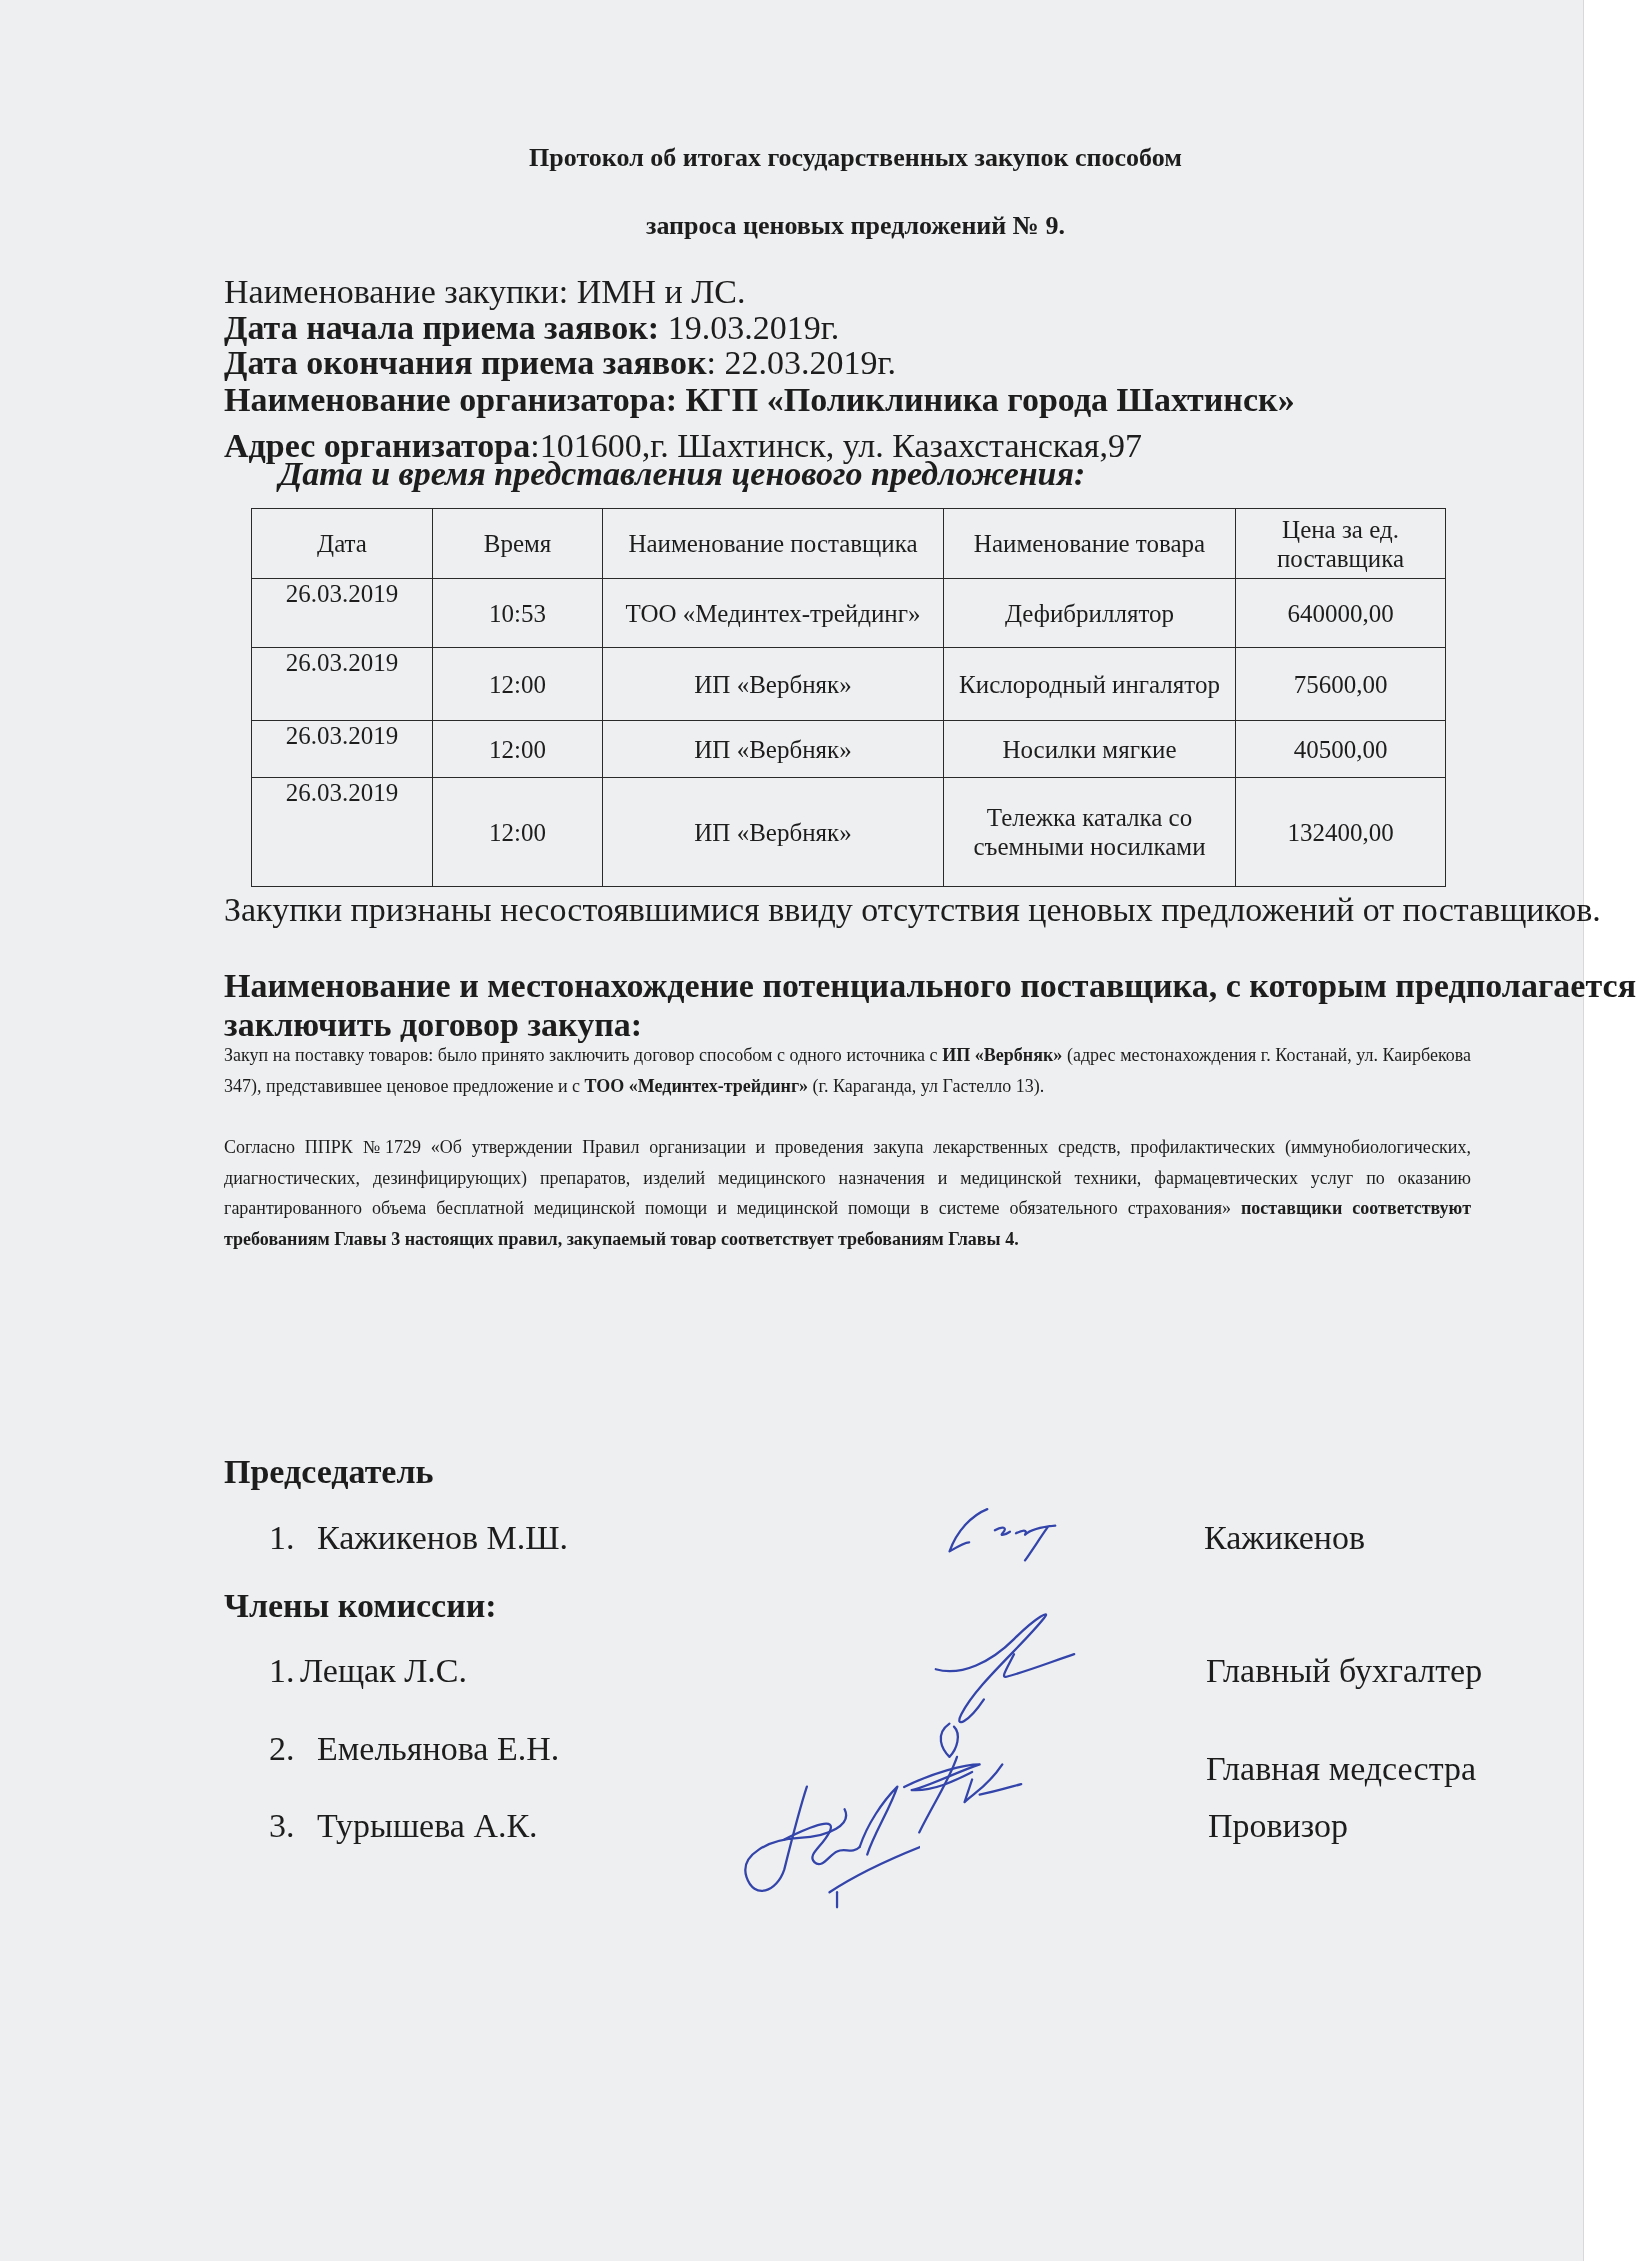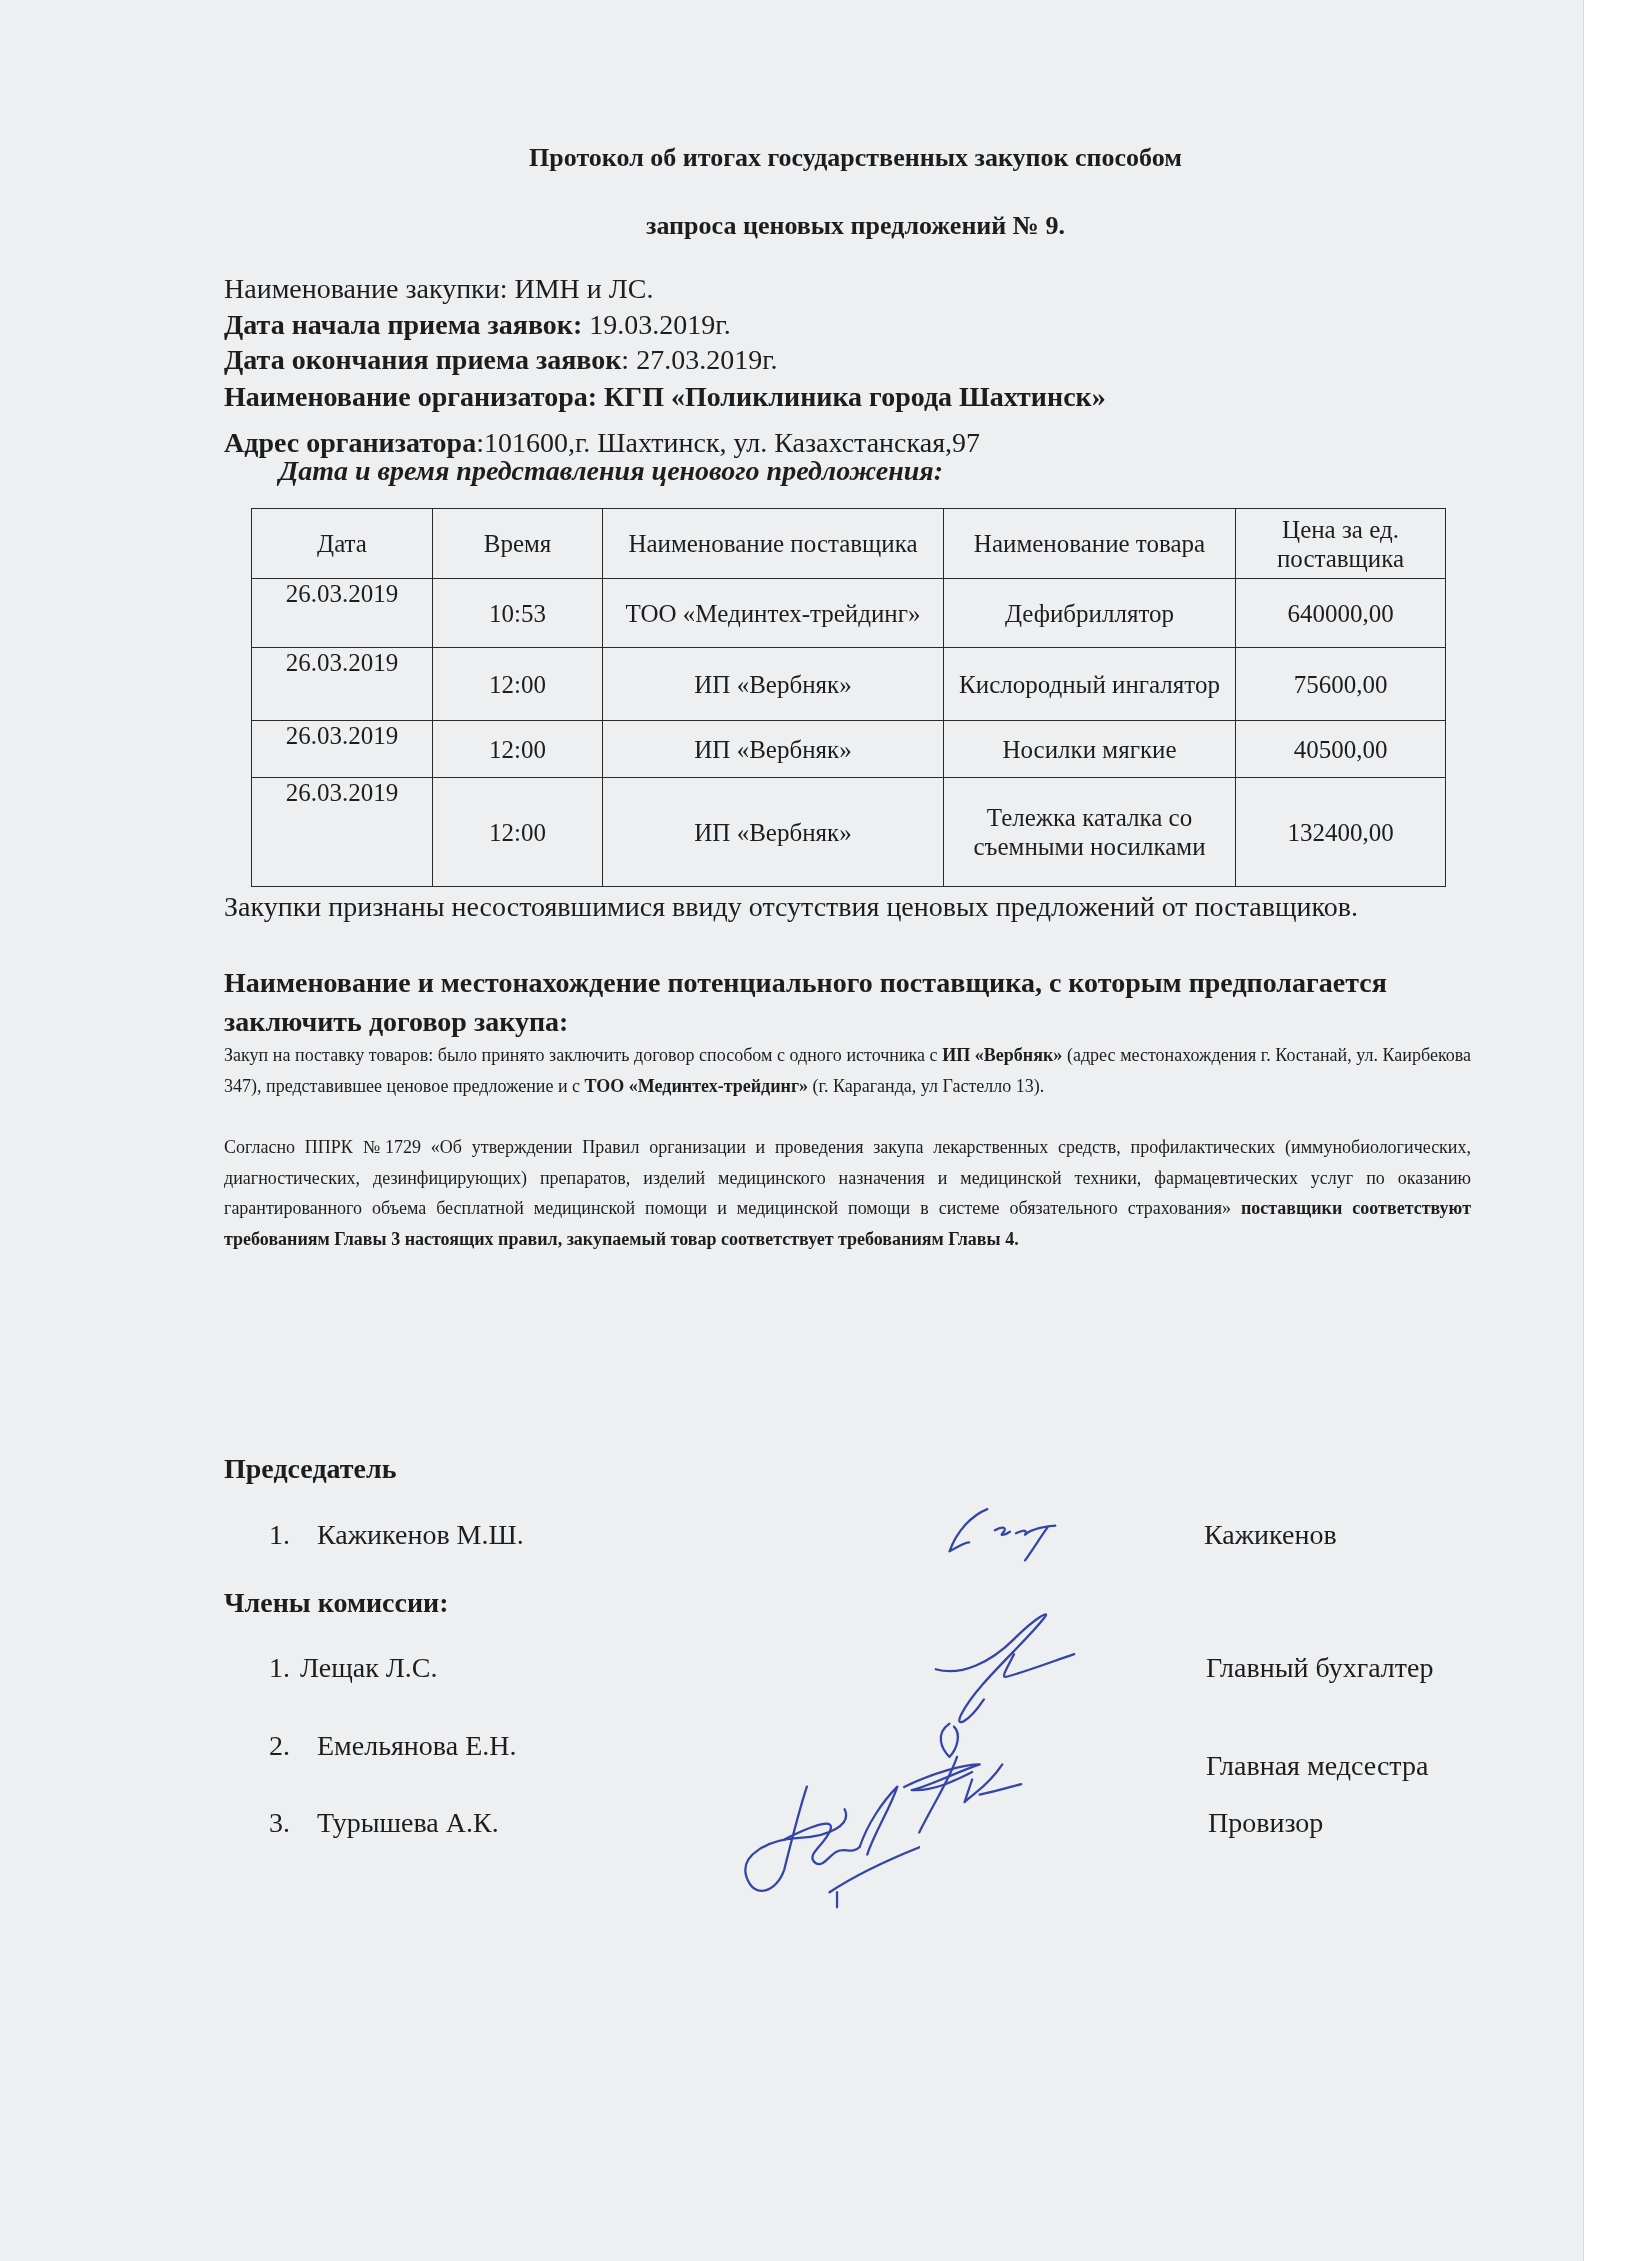--- a/index.html
+++ b/index.html
@@ -9,21 +9,21 @@
     font-family: "Liberation Serif", "DejaVu Serif", serif;
     color: #1d1d1d;
   }
   .paper {
     position: absolute; left: 0; top: 0; width: 1583px; height: 2261px;
     background: #eeeff1;
     border-right: 0.8px solid #d8d8da;
   }
   .abs { position: absolute; white-space: nowrap; }
   .title { font-size: 26px; font-weight: bold; left: 0; width: 1711px; text-align: center; }
-  .line { font-size: 28px; left: 224px; }
+  .line { font-size: 34px; left: 224px; }
   b { font-weight: bold; }
 
   table.offers {
     position: absolute; left: 251px; top: 508px; width: 1193px;
     border-collapse: collapse; font-size: 25px; table-layout: fixed;
   }
   table.offers td, table.offers th {
     border: 1.5px solid #2a2a2a; text-align: center; font-weight: normal;
     line-height: 29px; padding: 0 4.5px;
   }
@@ -50,21 +50,21 @@
 <div class="abs title" style="top:143px;">Протокол об итогах государственных закупок способом</div>
 <div class="abs title" style="top:211px;">запроса ценовых предложений № 9.</div>
 
 <div class="abs line" style="top:273px;">
   <span>Наименование закупки: </span><span>ИМН и ЛС.</span>
 </div>
 <div class="abs line" style="top:309px;">
   <b>Дата начала приема заявок: </b><span>19.03.2019г.</span>
 </div>
 <div class="abs line" style="top:344px;">
-  <b>Дата окончания приема заявок</b><span>: 27.03.2019г.</span>
+  <b>Дата окончания приема заявок</b><span>: 22.03.2019г.</span>
 </div>
 <div class="abs line" style="top:381px;">
   <b>Наименование организатора: КГП «Поликлиника города Шахтинск»</b><span></span>
 </div>
 <div class="abs line" style="top:427px;text-align:right;">
   <b>Адрес организатора</b><span>:101600,г. Шахтинск, ул. Казахстанская,97</span>
 </div>
 <div class="abs line" style="top:455px; left:279px; font-weight:bold;font-style:italic;">Дата и время представления ценового предложения:</div>
 
 <table class="offers">

